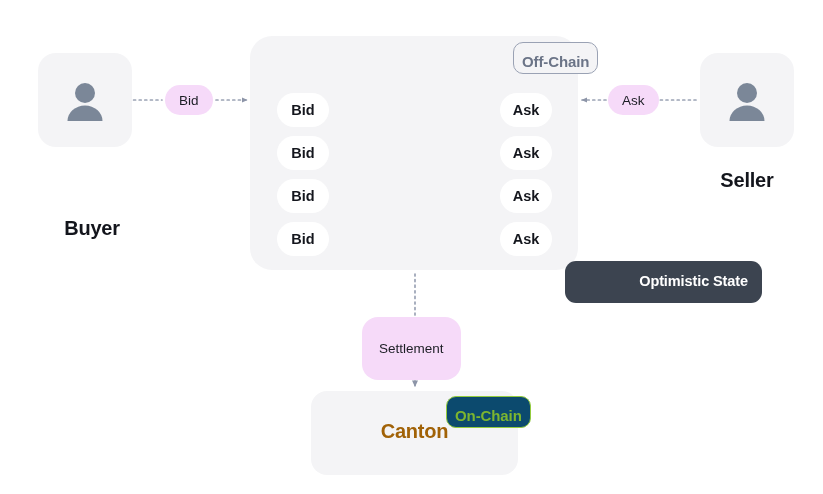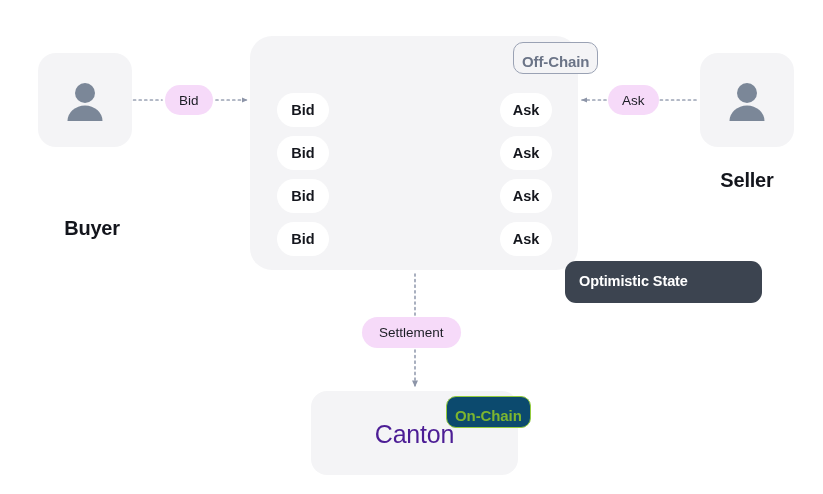--- a/index.html
+++ b/index.html
@@ -140,59 +140,60 @@
     z-index: 4;
     white-space: nowrap;
   }
   #pill-bid  { left: 165px; top: 85px; }
   #pill-ask  { left: 608px; top: 85px; }
   #pill-settlement {
     left: 362px;
     top: 317px;
     height: 31px;
     border-radius: 16px;
-    padding: 0 17px;
+    padding: 16px 17px;
   }
 
   
   #canton-box {
     position: absolute;
     left: 311px;
     top: 391px;
     width: 207px;
     height: 84px;
     border-radius: 16px;
     background: #f4f4f6;
     z-index: 2;
   }
   #canton-title {
     position: absolute;
     left: 311px;
     top: 420px;
     width: 207px;
     text-align: center;
-    font-size: 25px;
-    font-weight: normal;
-    color: #4c1d95;
+    font-size: 20px;
+    font-weight: bold;
+    color: #a16207;
     letter-spacing: -0.2px;
     z-index: 3;
   }
 
   
   #callout {
     position: absolute;
     left: 565px;
     top: 261px;
     width: 169px;
     border-radius: 11px;
     background: #3c4450;
     color: #ffffff;
     padding: 11px 14px 12px;
     z-index: 6;
     line-height: 1.28;
+    text-align: right;
   }
   #callout .line {
     font-size: 14.5px;
     font-weight: bold;
     letter-spacing: -0.1px;
   }
 </style>
 </head>
 <body>
 

